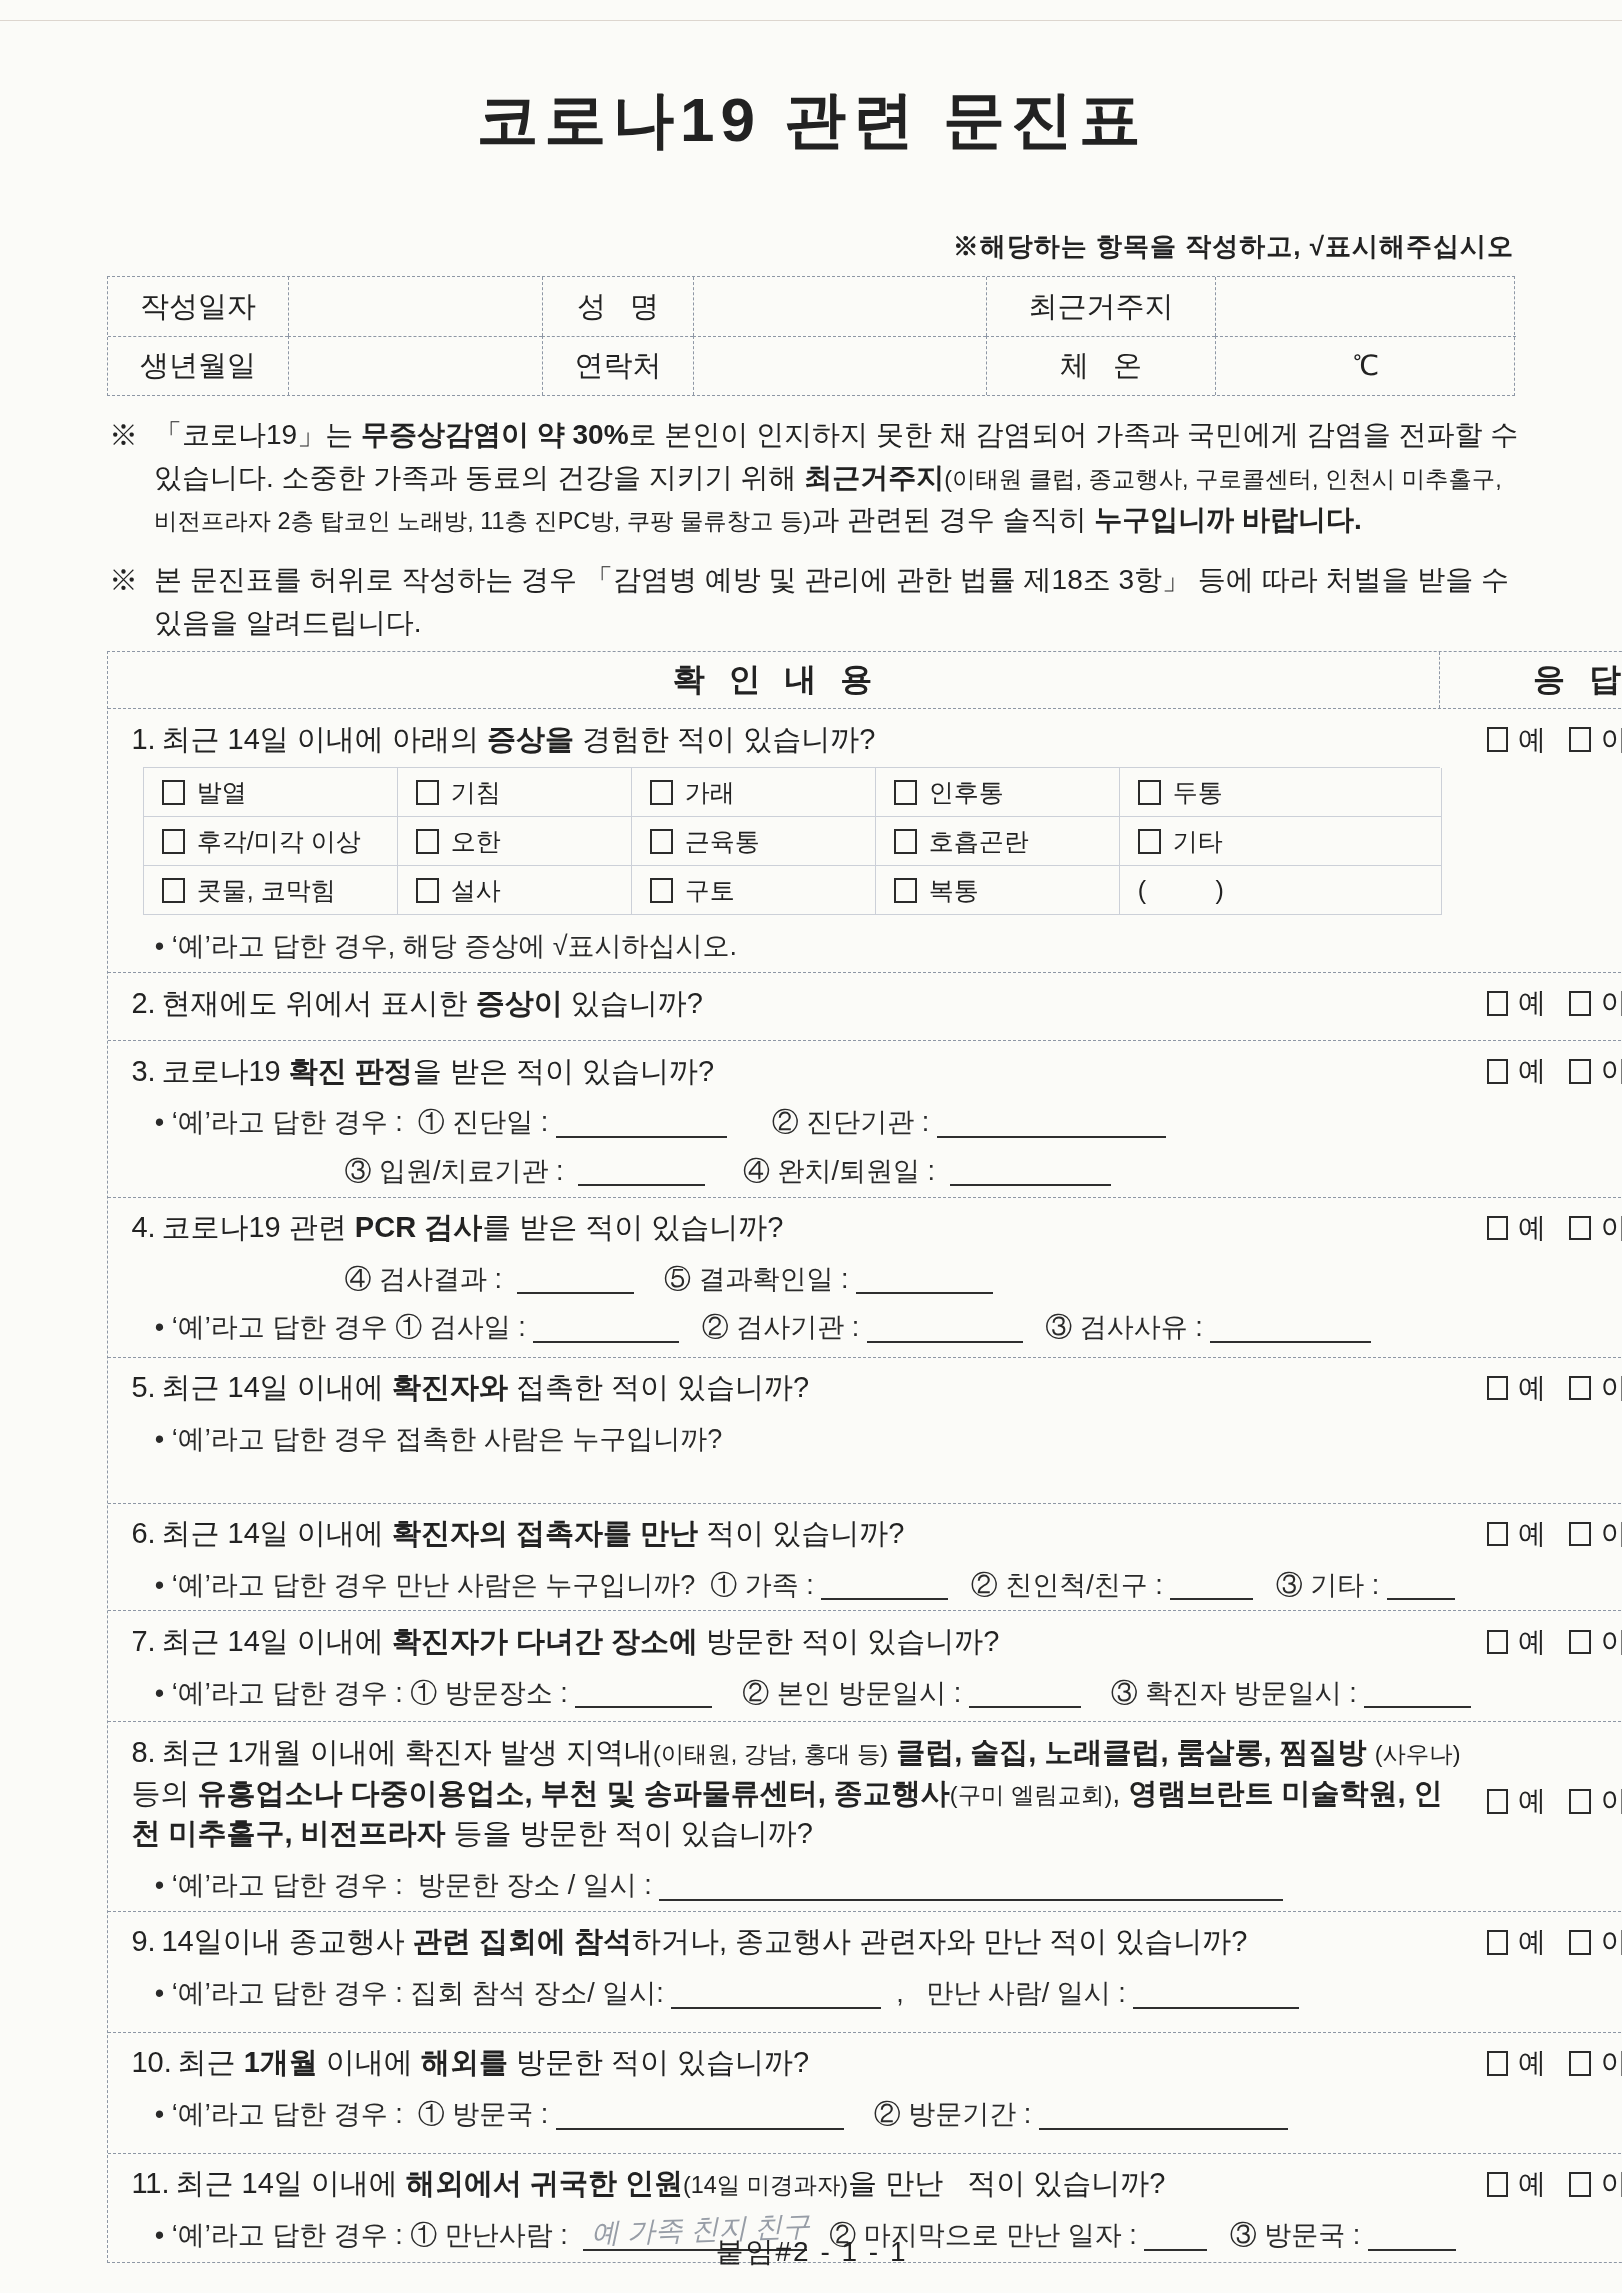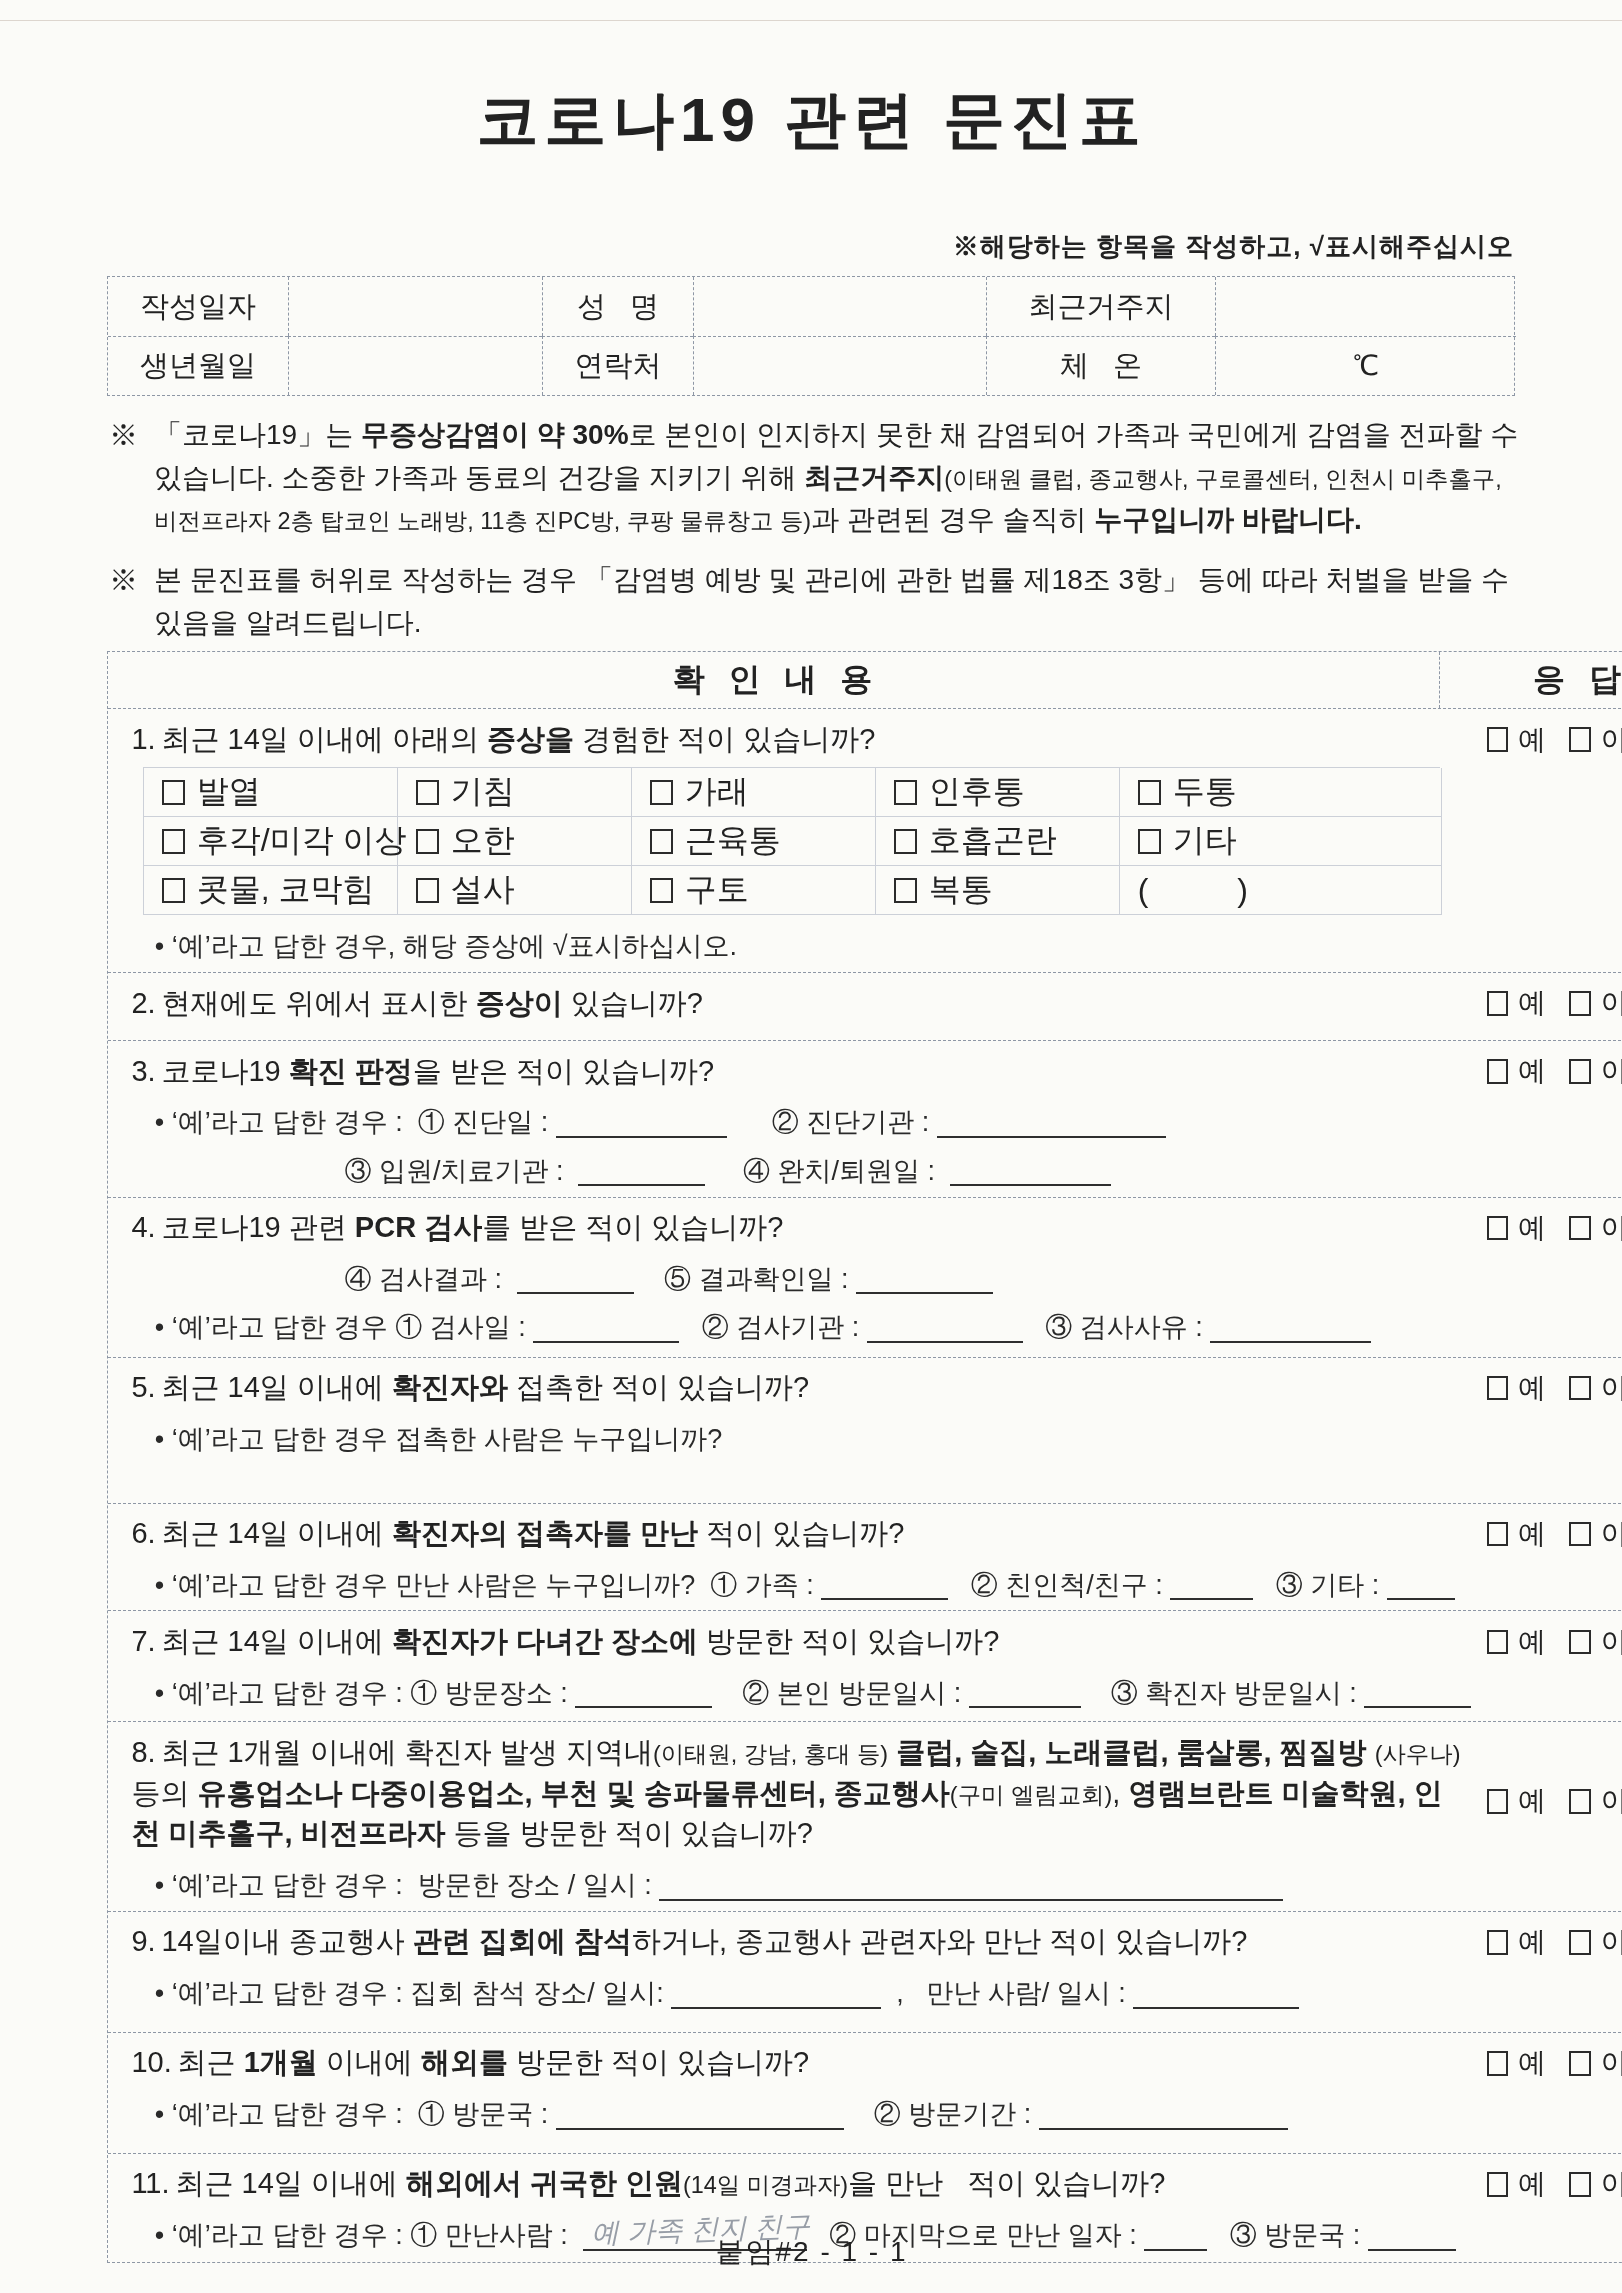--- a/index.html
+++ b/index.html
@@ -59,21 +59,21 @@
 
   .answer { position:absolute; top:11.7px; right:17.6px; display:flex; align-items:center;
             gap:9.8px; font-size:28px; }
   .cb { display:inline-block; width:21.5px; height:24.4px; border:2px solid #2b2b2b;
         background:transparent; flex:0 0 21.5px; }
   .cb-label { margin-right:13.7px; }
 
   .symptom-grid { margin:7.8px 0 3.9px 11.7px; width:1297px; display:grid;
                   grid-template-columns:254px 234px 244px 244px 322px; grid-auto-rows:49px;
                   border-top:1px solid #ccd0d8; border-left:1px solid #ccd0d8; }
-  .symptom-cell { display:flex; align-items:center; padding-left:17.6px; font-size:32px;
+  .symptom-cell { display:flex; align-items:center; padding-left:17.6px; font-size:25px;
                   border-right:1px solid #ccd0d8; border-bottom:1px solid #ccd0d8; white-space:pre; }
   .symptom-cell .cb { width:23.4px; height:25px; flex:0 0 23.4px; margin-right:11.7px; }
 
   .blank { display:inline-block; position:relative; border-bottom:2px solid #2f2f2f;
            height:31px; vertical-align:-6.8px; }
   .handwriting { position:absolute; left:7.8px; bottom:0; white-space:nowrap;
                  color:#979da6; font-size:28px; font-style:italic; transform:rotate(-2deg); }
 
   .footer { position:absolute; top:2233px; left:0; width:100%; text-align:center;
             font-size:28px; letter-spacing:2px; }

